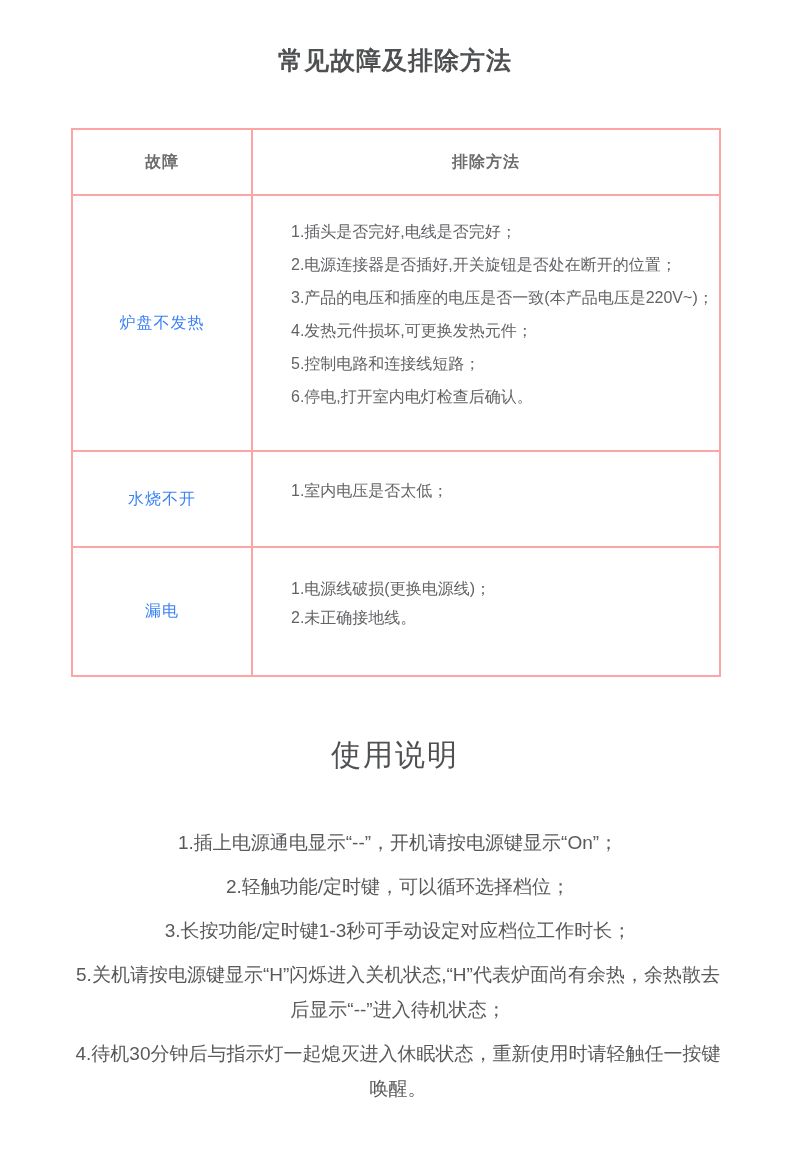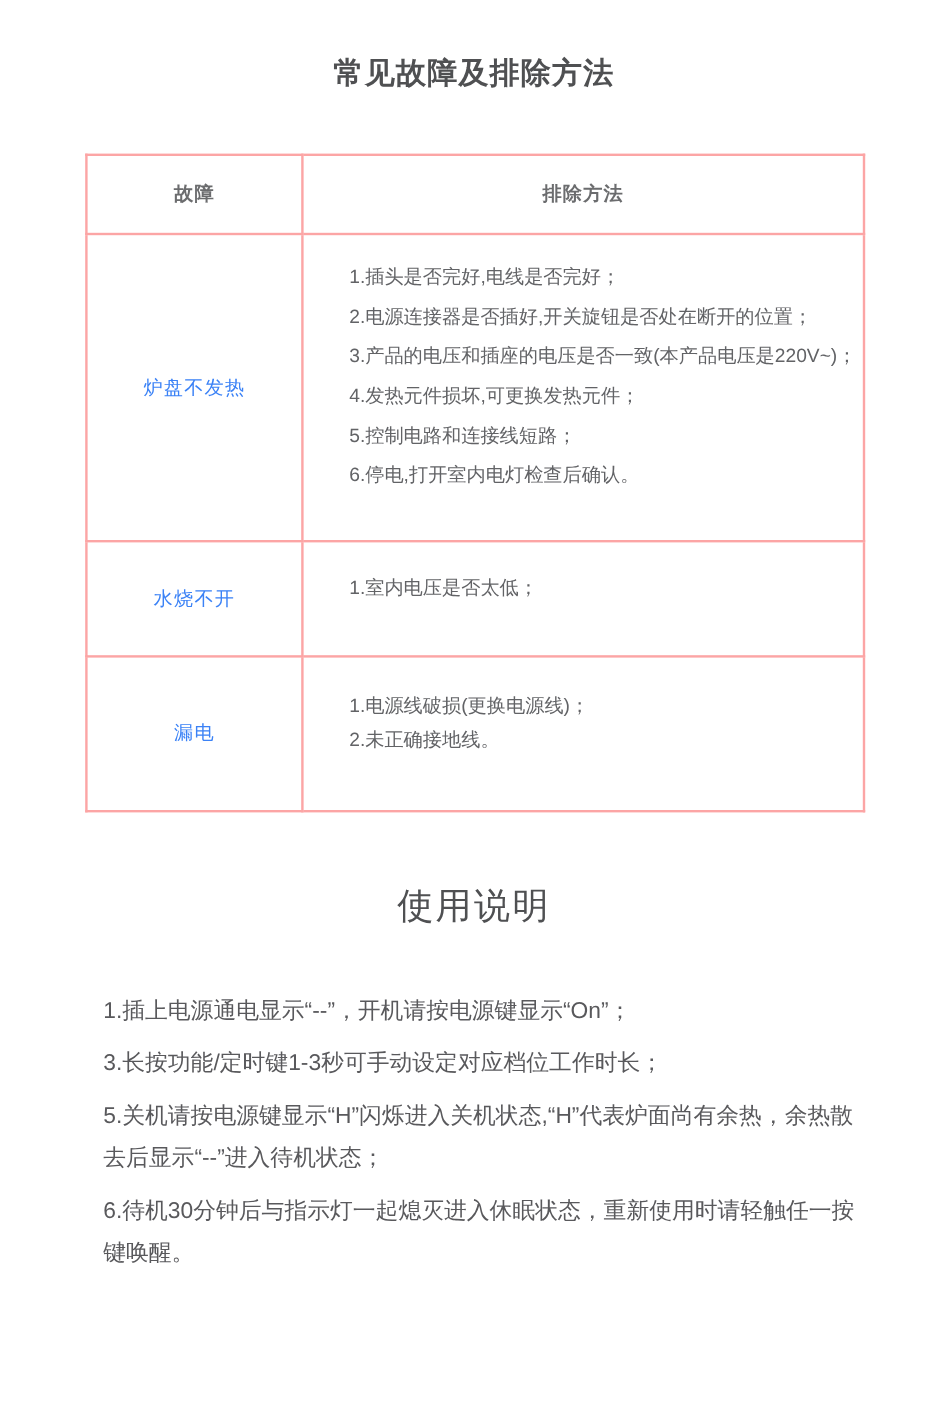--- a/index.html
+++ b/index.html
@@ -75,22 +75,23 @@
     font-weight: 400;
     color: #4f5052;
     letter-spacing: 2px;
   }
   .instructions {
     margin: 49px 64px 0 70px;
     font-size: 19px;
     color: #59595c;
   }
   .instructions p {
-    margin: 0 0 9px 16px;
+    margin: 0 0 9px 0;
     line-height: 35px;
+    text-align: center;
   }
 </style>
 </head>
 <body>
 
 <div class="page">
 
   <h1 class="page-title">常见故障及排除方法</h1>
 
   <table class="fault-table">
@@ -129,18 +130,19 @@
             <div class="method-line">2.未正确接地线。</div>
           </td>
         </tr>
       </tbody>
   </table>
 
   <h2 class="section-title">使用说明</h2>
 
   <div class="instructions" id="instructions">
       <p>1.插上电源通电显示“--”，开机请按电源键显示“On”；</p>
+      <p>2.轻触功能/定时键，可以循环选择档位；</p>
       <p>3.长按功能/定时键1-3秒可手动设定对应档位工作时长；</p>
       <p>5.关机请按电源键显示“H”闪烁进入关机状态,“H”代表炉面尚有余热，余热散去后显示“--”进入待机状态；</p>
-      <p>6.待机30分钟后与指示灯一起熄灭进入休眠状态，重新使用时请轻触任一按键唤醒。</p>
+      <p>4.待机30分钟后与指示灯一起熄灭进入休眠状态，重新使用时请轻触任一按键唤醒。</p>
     </div>
 
 </div>
 
 </body></html>

